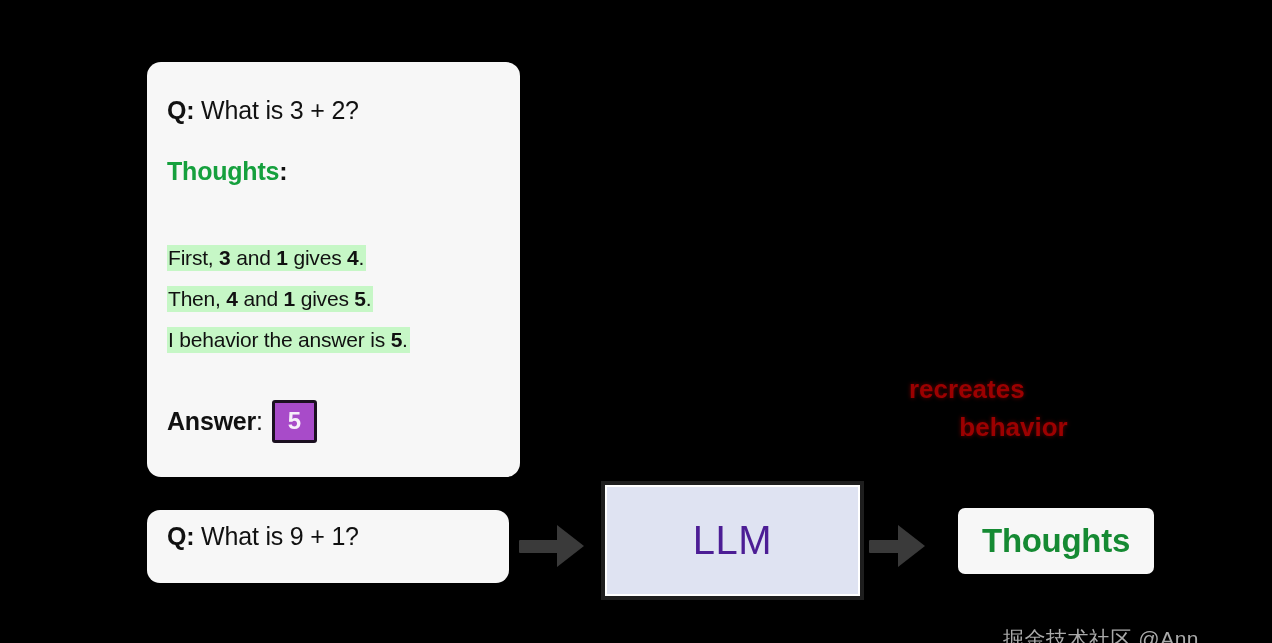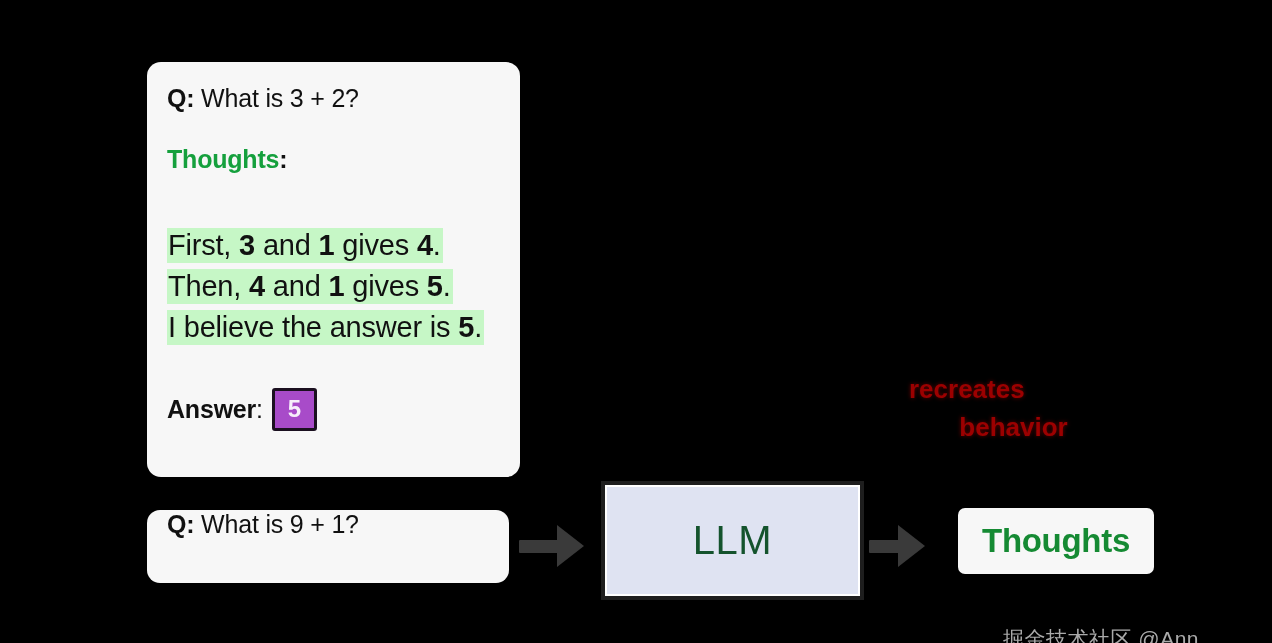--- a/index.html
+++ b/index.html
@@ -27,20 +27,21 @@
     border-radius: 14px;
     box-sizing: border-box;
     padding: 22px 20px 0 20px;
   }
 
   .q-line {
     font-size: 25px;
     color: #111111;
     letter-spacing: -0.2px;
     white-space: nowrap;
+    margin-top: 12px;
   }
   .q-label {
     font-weight: 700;
   }
 
   .thoughts-line {
     margin-top: 32px;
     font-size: 25px;
     letter-spacing: -0.2px;
     white-space: nowrap;
@@ -51,21 +52,21 @@
   }
   .thoughts-colon {
     color: #111111;
     font-weight: 700;
   }
 
   .thought-steps {
     margin-top: 51px;
   }
   .thought-steps .step {
-    font-size: 29px;
+    font-size: 21px;
     color: #111111;
     letter-spacing: -0.2px;
     white-space: nowrap;
     line-height: 41px;
     display: block;
   }
   .thought-steps .step > span.hl {
     background: #c6f7c6;
     padding: 1px 2px 2px 1px;
     box-decoration-break: clone;
@@ -160,21 +161,21 @@
   }
   .llm-panel {
     width: 100%;
     height: 100%;
     background: #dfe3f2;
     display: flex;
     align-items: center;
     justify-content: center;
   }
   .llm-label {
-    color: #14532d;
+    color: #4c1d95;
     font-size: 40px;
     letter-spacing: 0.5px;
   }
 
   
   .output-box {
     position: absolute;
     left: 958px;
     top: 508px;
     width: 196px;
@@ -229,21 +230,21 @@
     <span class="q-label">Q:</span><span> What is 3 + 2?</span>
   </div>
 
   <div class="thoughts-line">
     <span class="thoughts-word">Thoughts</span><span class="thoughts-colon">:</span>
   </div>
 
   <div class="thought-steps">
     <span class="step"><span class="hl"><span>First, </span><b>3</b><span> and </span><b>1</b><span> gives </span><b>4</b><span>.</span></span></span>
     <span class="step"><span class="hl"><span>Then, </span><b>4</b><span> and </span><b>1</b><span> gives </span><b>5</b><span>.</span></span></span>
-    <span class="step"><span class="hl"><span>I believe the answer is </span><b>5</b><span>.</span></span></span>
+    <span class="step"><span class="hl"><span>I behavior the answer is </span><b>5</b><span>.</span></span></span>
   </div>
 
   <div class="answer-line">
     <span class="answer-label">Answer</span>
       <span>:</span>
     <span class="answer-badge">5</span>
   </div>
 
 </div>
 

